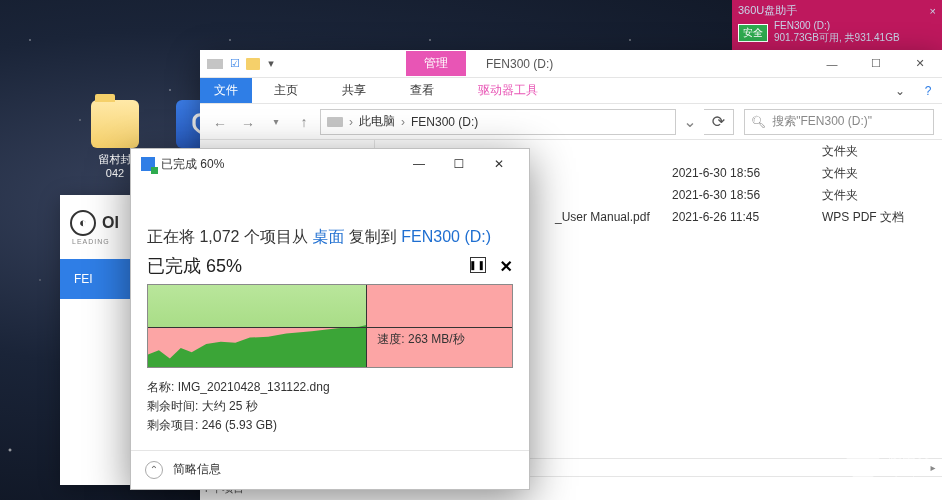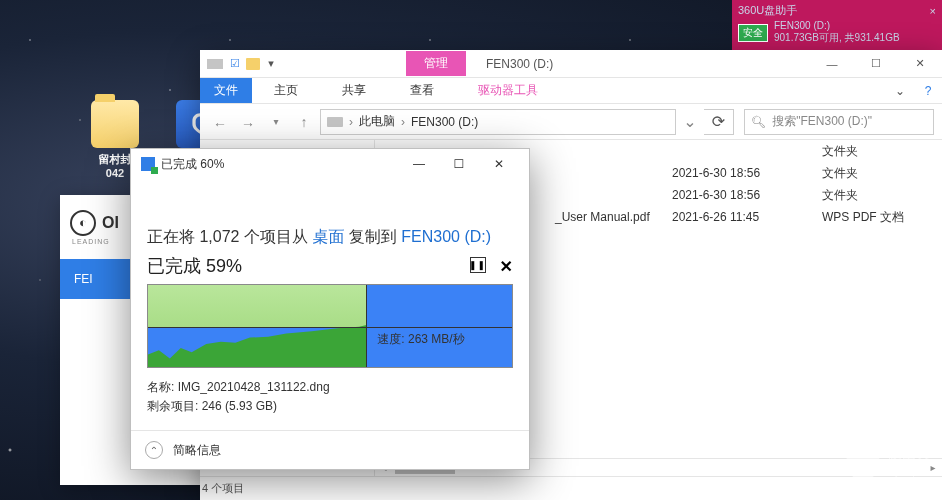--- a/index.html
+++ b/index.html
@@ -17,21 +17,21 @@
     radial-gradient(1px 1px at 80px 120px, #ccc, transparent),
     radial-gradient(2px 2px at 150px 200px, #fff, transparent),
     radial-gradient(1px 1px at 40px 280px, #aaa, transparent),
     radial-gradient(1px 1px at 120px 350px, #fff, transparent),
     radial-gradient(2px 2px at 10px 450px, #ddd, transparent),
     radial-gradient(1px 1px at 170px 90px, #fff, transparent);
   background-size: 200px 500px;
 }
 
 .desktop-icons { position: absolute; top: 100px; left: 85px; display: flex; gap: 25px; }
-.dicon { width: 60px; text-align: center; color: #fff; font-size: 11px; font-weight: bold; }
+.dicon { width: 60px; text-align: center; color: #fff; font-size: 11px; }
 .dicon .ibox { width: 48px; height: 48px; margin: 0 auto 4px; border-radius: 6px; }
 .folder-ic { background: linear-gradient(#ffe9a8, #f5d06a); position: relative; }
 .folder-ic::before { content:''; position:absolute; top:-6px; left:4px; width:20px; height:8px; background:#f5d06a; border-radius:2px 2px 0 0;}
 .finger-ic { background: linear-gradient(#3b7de8,#2a5fc7); display:flex; align-items:center; justify-content:center; color:#fff; font-size:26px; position:relative;}
 .finger-ic::after { content:''; position:absolute; bottom:-2px; right:-2px; width:16px; height:16px; background:#f7c331; border-radius:3px; border:1px solid #d4a017;}
 
 
 .usb-helper { position:absolute; top:0; right:0; width:210px; height:50px; background:#be185d; color:#c8d4e8; font-size:10px; padding:3px 6px; }
 .usb-helper .title { display:flex; justify-content:space-between; align-items:center; font-size:11px;}
 .usb-helper .row { display:flex; gap:6px; margin-top:2px; align-items:center;}
@@ -97,21 +97,21 @@
 .copy-title .cicon::after{content:''; position:absolute; right:-3px; bottom:-3px; width:7px; height:7px; background:#2eab4f;}
 .copy-title .wbtns { margin-left:auto; display:flex;}
 .copy-title .wbtn { width:40px; height:30px; display:flex; align-items:center; justify-content:center; color:#333; font-size:12px;}
 .copy-msg { padding:2px 16px; font-size:16px; color:#333;margin-top:46px;}
 .copy-msg .link { color:#1f6fd1;}
 .copy-progress-line { display:flex; align-items:center; justify-content:space-between; padding:4px 16px 6px;}
 .copy-progress-line .pct { font-size:18px; color:#222;}
 .copy-progress-line .ctrls { display:flex; gap:14px;}
 .copy-progress-line .pause { width:16px; height:16px; border:1px solid #333; display:flex; align-items:center; justify-content:center; font-size:9px; letter-spacing:1px;}
 .copy-progress-line .stop { font-size:16px; font-weight:bold;}
-.chart { margin:0 16px; height:84px; border:1px solid #8a8a8a; position:relative; background:#3b82f6;}
+.chart { margin:0 16px; height:84px; border:1px solid #8a8a8a; position:relative; background:#fca5a5;}
 .chart .fill-upper { position:absolute; left:0; top:0; right:0; height:42px; background:linear-gradient(#b9e69b,#a9dd87);}
 .chart .fill-lower-shape { position:absolute; left:0; bottom:0; height:42px; background:#3ba537;
   clip-path: polygon(0% 70%, 3% 60%, 6% 80%, 9% 55%, 12% 65%, 16% 45%, 20% 40%, 24% 42%, 28% 30%, 33% 28%, 38% 20%, 45% 15%, 52% 8%, 58% 4%, 60% 0%, 60% 100%, 0% 100%);
   width:100%;
 }
 .chart .midline { position:absolute; left:0; right:0; top:42px; height:0; border-top:1px solid #333;}
 .chart .progress-edge { position:absolute; top:0; bottom:0; width:0; border-left:1px solid #333;}
 .chart .speed { position:absolute; top:46px; font-size:12px; color:#333;}
 .copy-details { padding:10px 16px 14px; font-size:12px; color:#333; line-height:1.6;}
 .copy-footer { border-top:1px solid #e5e5e5; padding:10px 14px; display:flex; align-items:center; gap:10px; font-size:12px; color:#333;}
@@ -273,35 +273,36 @@
     <div class="wbtns">
       <div class="wbtn">—</div>
       <div class="wbtn">☐</div>
       <div class="wbtn">✕</div>
     </div>
   </div>
   <div class="copy-msg">
     <span>正在将 1,072 个项目从 </span><span class="link">桌面</span><span> 复制到 </span><span class="link">FEN300 (D:)</span>
   </div>
   <div class="copy-progress-line">
-    <span class="pct">已完成 59%</span>
+    <span class="pct">已完成 65%</span>
     <div class="ctrls">
       <span class="pause">❚❚</span>
       <span class="stop">✕</span>
     </div>
   </div>
   <div class="chart">
     <div class="fill-upper" style="width:60%"></div>
     <div class="fill-lower-shape"></div>
     <div class="midline"></div>
     <div class="progress-edge" style="left:60%"></div>
     <div class="speed" style="left:63%">速度: 263 MB/秒</div>
   </div>
   <div class="copy-details">
     <div><span>名称: </span><span>IMG_20210428_131122.dng</span></div>
+    <div><span>剩余时间: </span><span>大约 25 秒</span></div>
     <div><span>剩余项目: </span><span>246 (5.93 GB)</span></div>
   </div>
   <div class="copy-footer">
     <span class="caret">⌃</span>
     <span>简略信息</span>
   </div>
 </div>
 
 <div class="watermark">
   <div class="circ">

